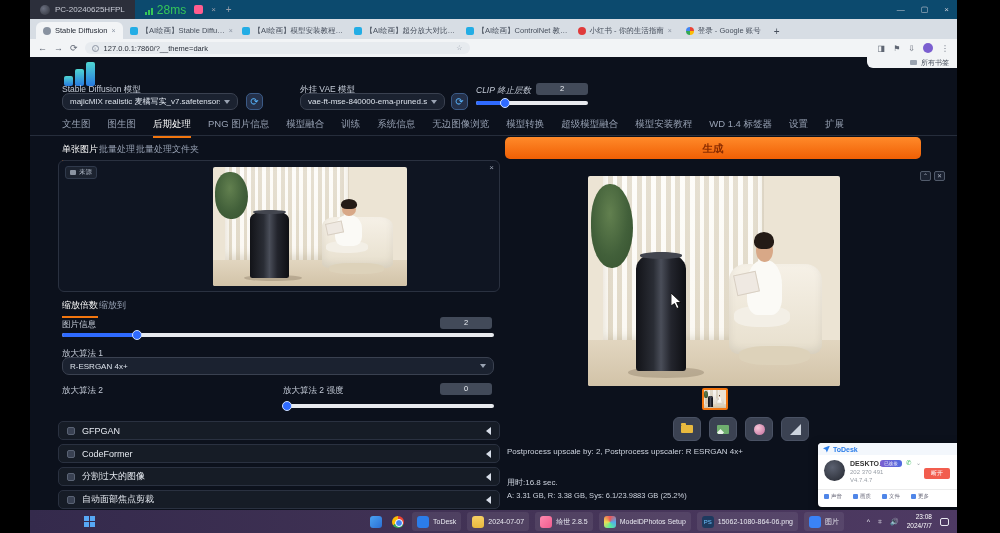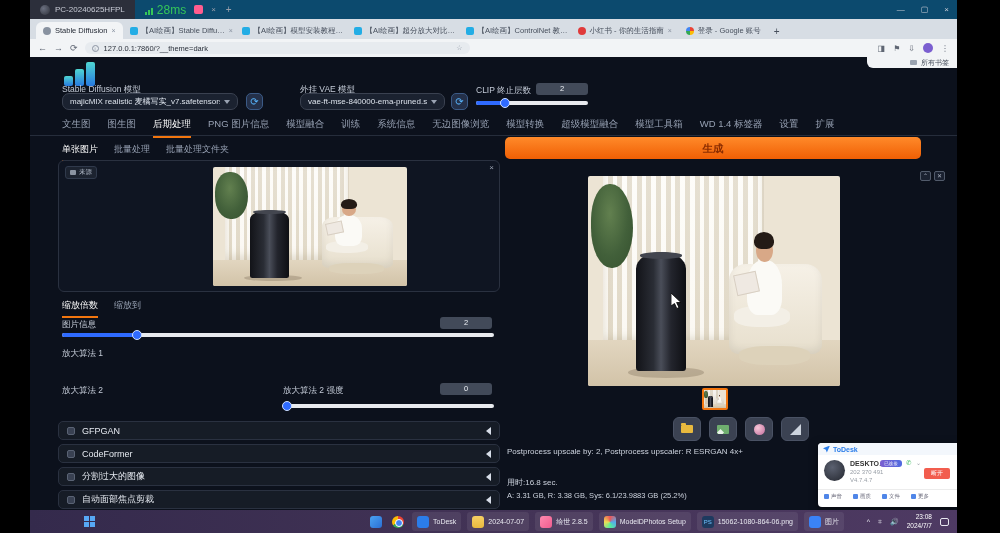--- a/index.html
+++ b/index.html
@@ -56,21 +56,21 @@
   .refresh{position:absolute;width:17px;height:17px;background:#243049;border:1px solid #3b5a86;border-radius:5px;color:#58b6ff;font-size:10px;line-height:15px;text-align:center;}
   .pill{position:absolute;width:52px;height:12px;background:#424a59;border-radius:3px;color:#eef1f6;font-size:7.5px;text-align:center;line-height:12px;}
   .slider{position:absolute;height:4px;border-radius:2px;background:#e8eaee;}
   .slider .fill{position:absolute;left:0;top:0;height:4px;border-radius:2px;background:#2f6bff;}
   .slider .thumb{position:absolute;top:-3px;width:10px;height:10px;border-radius:50%;background:#2f6bff;border:1px solid #cfe0ff;}
   .maintabs{position:absolute;left:32px;top:61px;display:flex;gap:17px;font-size:9.5px;color:#97a1b3;white-space:nowrap;}
   .maintabs span{padding-bottom:5px;}
   .maintabs span.on{color:#fff;border-bottom:2px solid #f2760f;}
   .hr{position:absolute;left:0;top:78px;width:927px;height:1px;background:#262d3b;}
 
-  .subtabs{position:absolute;display:flex;gap:16px;font-size:9px;color:#97a1b3;}
+  .subtabs{position:absolute;display:flex;gap:1px;font-size:9px;color:#97a1b3;}
   .subtabs span{padding-bottom:4px;}
   .subtabs span.on{color:#fff;border-bottom:2px solid #f2760f;}
 
   .dropzone{position:absolute;left:28px;top:103px;width:442px;height:132px;background:#0f1522;border:1px solid #2a3140;border-radius:6px;}
   .src-chip{position:absolute;left:6px;top:5px;display:flex;align-items:center;gap:3px;background:#1c2330;border:1px solid #303a4c;border-radius:3px;padding:1px 4px;font-size:6.5px;color:#aeb7c6;}
   .src-chip .pic{width:6px;height:5px;background:#8b94a2;border-radius:1px;}
   .zone-x{position:absolute;right:5px;top:2px;font-size:8px;color:#9aa3b2;}
 
   .acc{position:absolute;left:28px;width:442px;height:19px;background:#161c26;border:1px solid #2a3140;border-radius:5px;display:flex;align-items:center;padding:0 8px;gap:7px;}
   .acc .cb{width:8px;height:8px;background:#394152;border:1px solid #5a6374;border-radius:2px;}
@@ -252,39 +252,39 @@
       </div>
       <div class="refresh" style="left:216px;top:36px;">⟳</div>
 
       <span class="flabel" style="left:270px;top:27px;">外挂 VAE 模型</span>
       <div class="dd" style="left:270px;top:36px;width:145px;">
         <span class="dtxt">vae-ft-mse-840000-ema-pruned.safetensors</span>
           <span class="caret"></span>
       </div>
       <div class="refresh" style="left:421px;top:36px;">⟳</div>
 
-      <span class="flabel" style="left:446px;top:28px;">CLIP 终止层数</span>
+      <span class="flabel" style="left:446px;top:28px;font-style:italic;">CLIP 终止层数</span>
       <span class="pill" style="left:506px;top:26px;">2</span>
       <div class="slider" style="left:446px;top:44px;width:112px;">
         <span class="fill" style="width:25%;"></span>
           <span class="thumb" style="left:24px;"></span>
       </div>
 
       <div class="maintabs">
         <span>文生图</span>
         <span>图生图</span>
         <span class="on">后期处理</span>
         <span>PNG 图片信息</span>
         <span>模型融合</span>
         <span>训练</span>
         <span>系统信息</span>
         <span>无边图像浏览</span>
         <span>模型转换</span>
         <span>超级模型融合</span>
-        <span>模型工具箱</span>
+        <span>模型安装教程</span>
         <span>WD 1.4 标签器</span>
         <span>设置</span>
         <span>扩展</span>
       </div>
       <div class="hr"></div>
 
       <div class="subtabs" style="left:32px;top:86px;">
         <span class="on">单张图片</span>
         <span>批量处理</span>
         <span>批量处理文件夹</span>
@@ -321,20 +321,24 @@
       </div>
 
       <span class="flabel" style="left:32px;top:262px;">图片信息</span>
       <span class="pill" style="left:410px;top:260px;">2</span>
       <div class="slider" style="left:32px;top:276px;width:432px;">
         <span class="fill" style="width:17%;"></span>
           <span class="thumb" style="left:70px;"></span>
       </div>
 
       <span class="flabel" style="left:32px;top:291px;">放大算法 1</span>
+      <div class="dd" style="left:32px;top:300px;width:432px;height:18px;">
+        <span class="dtxt">R-ESRGAN 4x+</span>
+          <span class="caret"></span>
+      </div>
 
       <span class="flabel" style="left:32px;top:328px;">放大算法 2</span>
       <span class="flabel" style="left:253px;top:328px;">放大算法 2 强度</span>
       <span class="pill" style="left:410px;top:326px;">0</span>
       <div class="slider" style="left:253px;top:347px;width:211px;">
         <span class="fill" style="width:0%;"></span>
           <span class="thumb" style="left:-1px;"></span>
       </div>
 
       <div class="acc" style="top:364px;">

